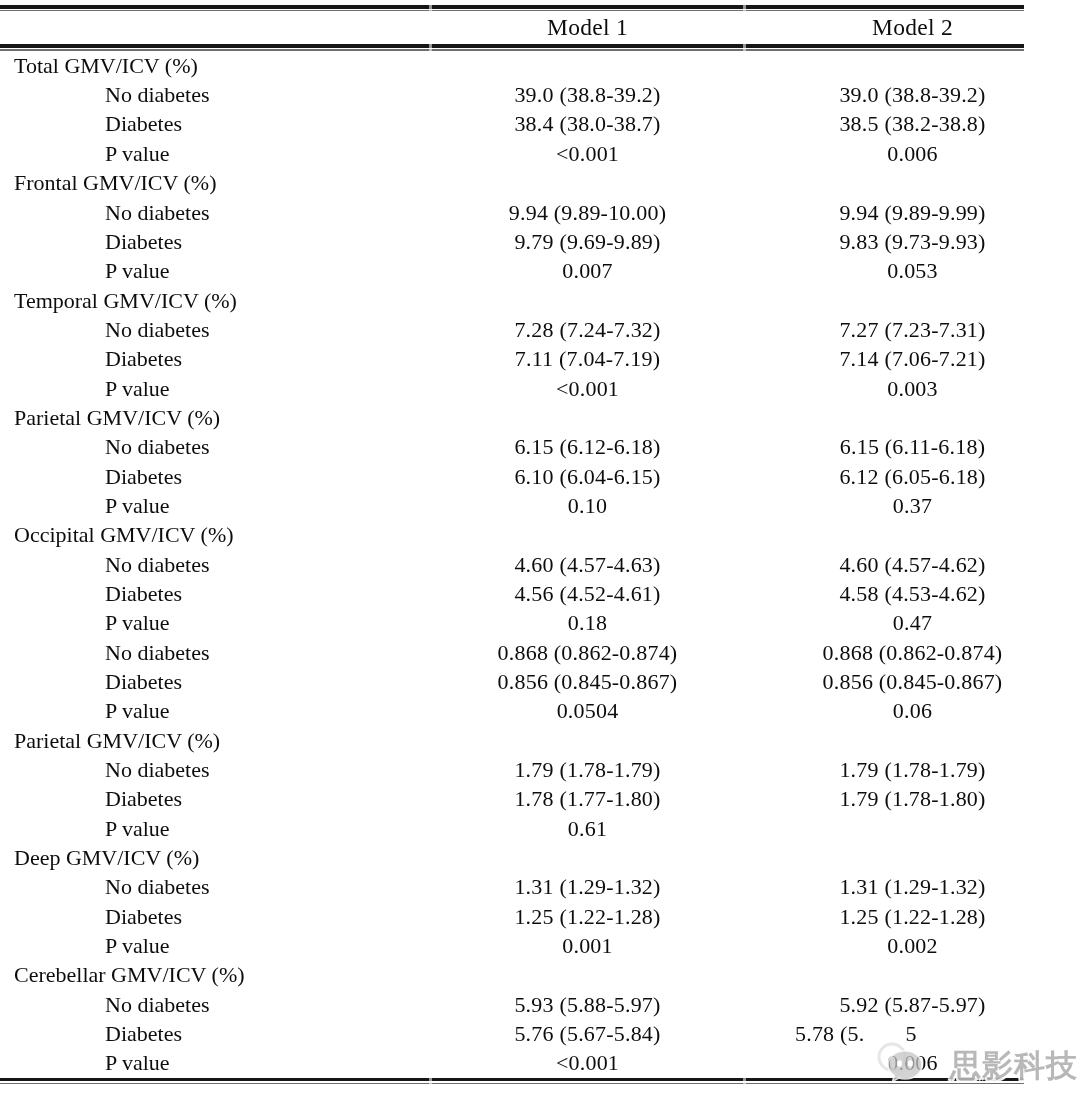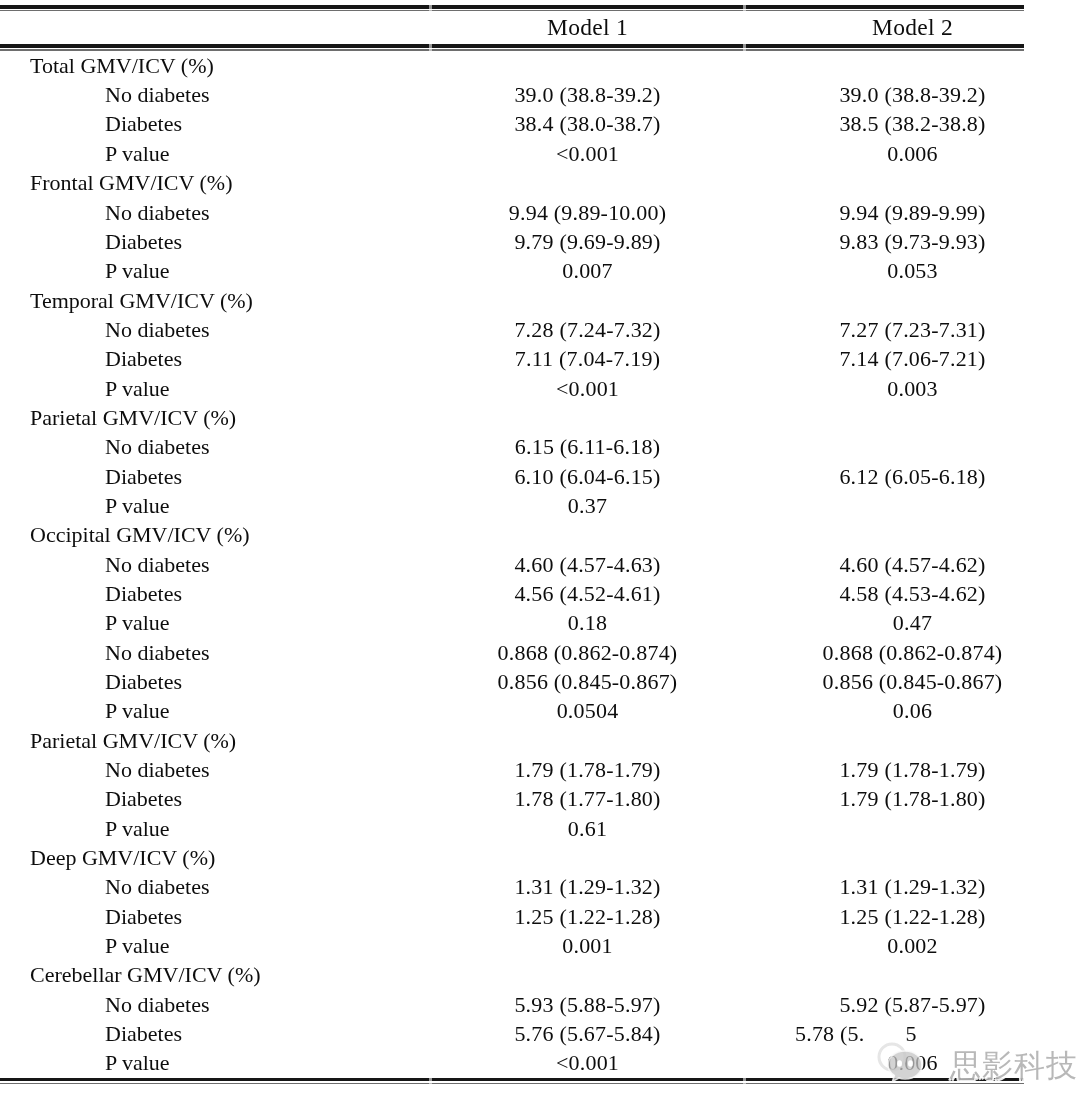--- a/index.html
+++ b/index.html
@@ -45,21 +45,21 @@
   .header-cell { text-align: center; letter-spacing: 0.3px; }
 
   .body-row {
     height: 29.35px;
     font-size: 22px;
     line-height: 29.35px;
     white-space: nowrap;
   }
   .cell { overflow: visible; }
   .label { text-align: left; }
-  .section-label { padding-left: 30px; }
+  .section-label { padding-left: 14px; }
   .sub-label { padding-left: 105px; }
   .val { text-align: center; letter-spacing: 0.2px; }
 
   
   .val.obscured {
     text-align: left;
     padding-left: 50px;
   }
   .wm-gap { display: inline-block; width: 41px; }
 
@@ -69,21 +69,21 @@
     left: 876px;
     top: 1042px;
     display: flex;
     align-items: center;
     pointer-events: none;
     opacity: 0.92;
   }
   .wm-icon { margin-right: 22px; }
   .wm-text {
     font-size: 31px;
-    font-weight: normal;
+    font-weight: bold;
     letter-spacing: 1px;
     color: #b3b3b3;
     text-shadow:
       -1.5px -1.5px 0 #ffffff,
        1.5px -1.5px 0 #ffffff,
       -1.5px  1.5px 0 #ffffff,
        1.5px  1.5px 0 #ffffff,
        0 0 3px rgba(255,255,255,0.9);
   }
 </style>
@@ -175,29 +175,31 @@
         <div class="cell val">&lt;0.001</div>
         <div class="cell val">0.003</div>
       </div>
       <div class="grid-row body-row">
         <div class="cell label section-label">Parietal GMV/ICV (%)</div>
         <div class="cell val"></div>
         <div class="cell val"></div>
       </div>
       <div class="grid-row body-row">
         <div class="cell label sub-label">No diabetes</div>
+        <div class="cell val">6.15 (6.12-6.18)</div>
         <div class="cell val">6.15 (6.11-6.18)</div>
       </div>
       <div class="grid-row body-row">
         <div class="cell label sub-label">Diabetes</div>
         <div class="cell val">6.10 (6.04-6.15)</div>
         <div class="cell val">6.12 (6.05-6.18)</div>
       </div>
       <div class="grid-row body-row">
         <div class="cell label sub-label">P value</div>
+        <div class="cell val">0.10</div>
         <div class="cell val">0.37</div>
       </div>
       <div class="grid-row body-row">
         <div class="cell label section-label">Occipital GMV/ICV (%)</div>
         <div class="cell val"></div>
         <div class="cell val"></div>
       </div>
       <div class="grid-row body-row">
         <div class="cell label sub-label">No diabetes</div>
         <div class="cell val">4.60 (4.57-4.63)</div>

